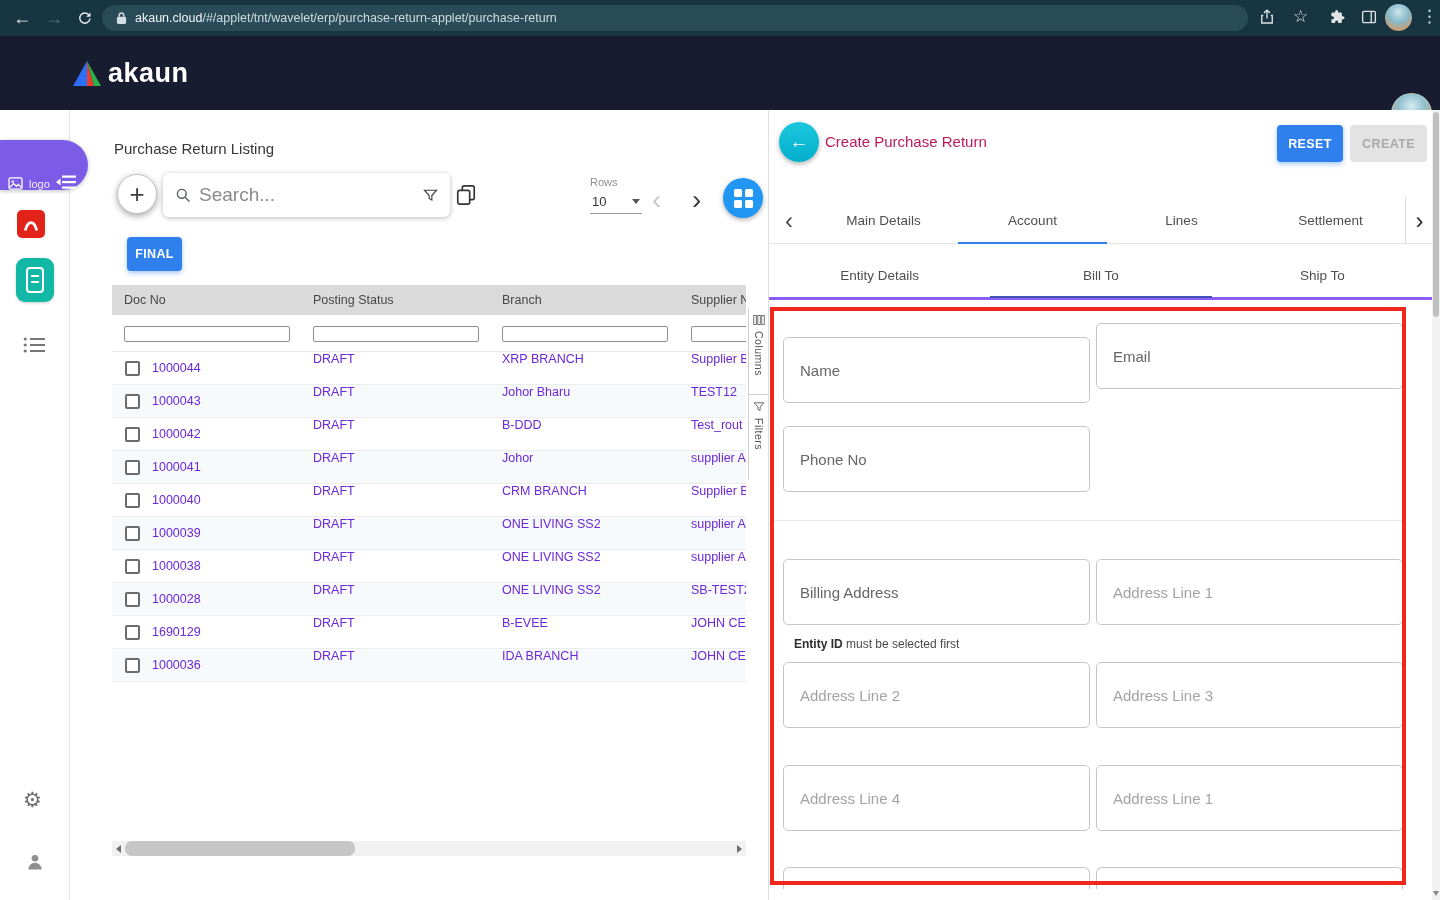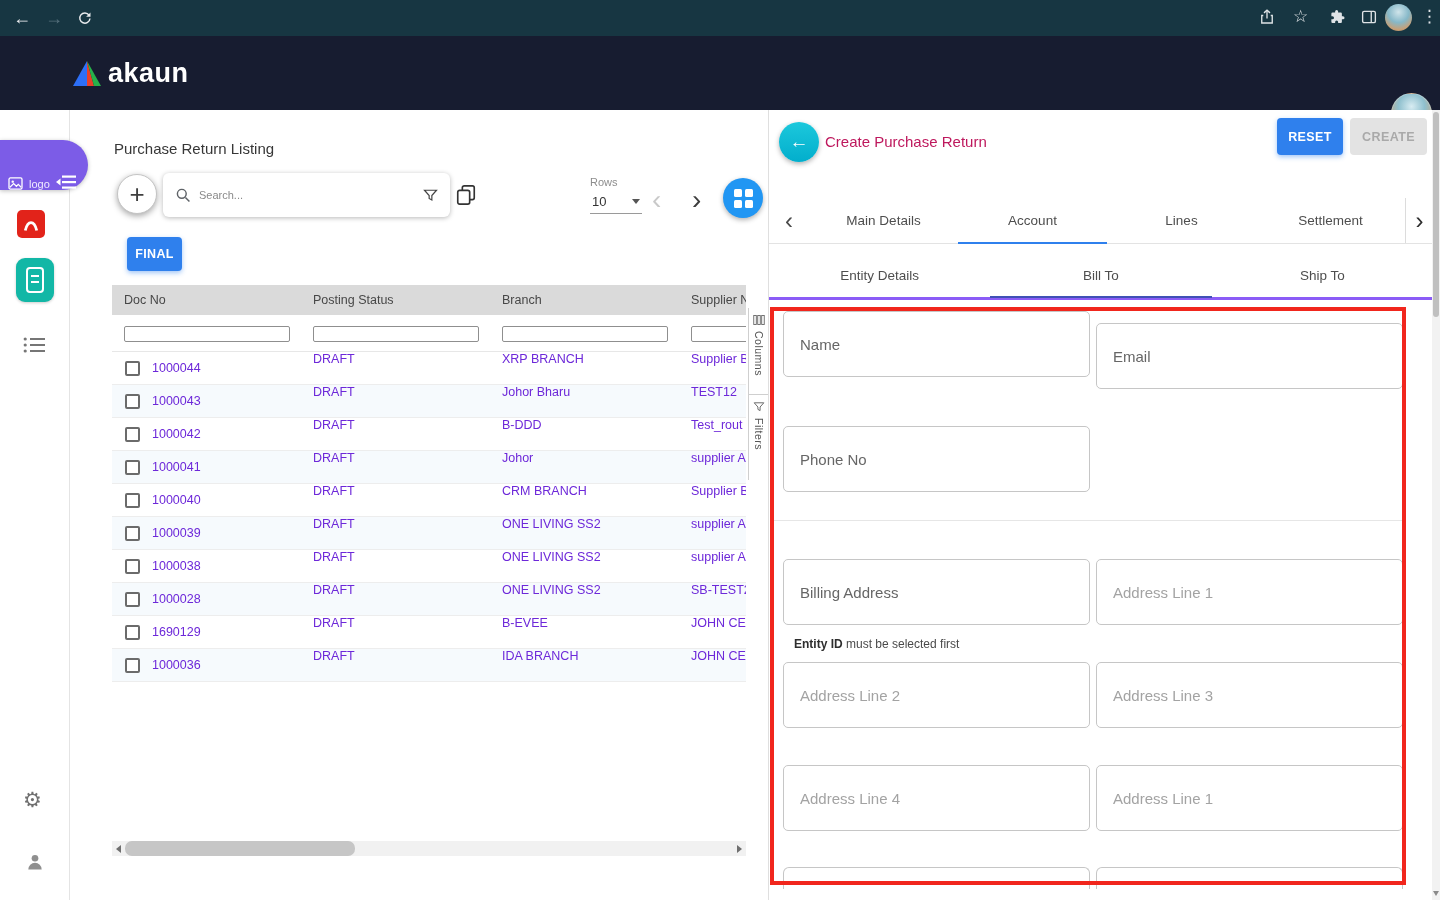--- a/index.html
+++ b/index.html
@@ -51,21 +51,21 @@
   .person-ic { position:absolute; left:25px; top:742px; }
 
   
   .listing { position:absolute; left:112px; top:110px; width:656px; height:790px; }
   .listing-title { position:absolute; left:2px; top:30px; font-size:15px; color:#373737; font-weight:500; }
   .fab-plus { position:absolute; left:5px; top:64px; width:40px; height:40px; border-radius:50%; background:#fff;
     border:1px solid #c4c4c4; box-shadow:0 2px 6px rgba(0,0,0,.35); display:flex; align-items:center; justify-content:center;
     font-size:26px; color:#3f3f3f; line-height:1; }
   .search-box { position:absolute; left:51px; top:63px; width:287px; height:44px; background:#fff; border-radius:6px;
     box-shadow:0 1px 5px rgba(0,0,0,.28); display:flex; align-items:center; padding:0 12px; gap:8px; }
-  .search-box input { flex:1; border:none; outline:none; font-size:11px; color:#7f1d1d; font-family:"Liberation Sans",sans-serif; min-width:0; }
+  .search-box input { flex:1; border:none; outline:none; font-size:19px; color:#7f1d1d; font-family:"Liberation Sans",sans-serif; min-width:0; }
   .search-box input::placeholder { color:#8a8a8a; }
   .copy-btn { position:absolute; left:343px; top:74px; width:24px; height:24px; }
   .rows-widget { position:absolute; left:478px; top:66px; width:56px; }
   .rows-label { font-size:11px; color:#8d8d8d; }
   .rows-select { margin-top:6px; width:52px; display:flex; justify-content:space-between; align-items:center;
     border-bottom:1px solid #9a9a9a; padding:0 2px 4px 2px; font-size:13px; color:#333; }
   .caret-down { width:0; height:0; border-left:4px solid transparent; border-right:4px solid transparent; border-top:5px solid #555; }
   .pg-prev { position:absolute; left:540px; top:76px; font-size:28px; color:#c9c9c9; line-height:1; }
   .pg-next { position:absolute; left:580px; top:76px; font-size:28px; color:#3d3d3d; line-height:1; }
   .grid-fab { position:absolute; left:611px; top:68px; width:40px; height:40px; border-radius:50%; background:#2196f3;
@@ -100,41 +100,41 @@
   .hs-arrow { position:absolute; top:3.5px; width:0; height:0; }
   .hs-left { left:4px; border-top:4px solid transparent; border-bottom:4px solid transparent; border-right:5px solid #6f6f6f; }
   .hs-right { right:4px; border-top:4px solid transparent; border-bottom:4px solid transparent; border-left:5px solid #6f6f6f; }
 
   
   .panel { position:absolute; left:768px; top:110px; width:664px; height:790px; background:#fff; border-left:1px solid #dfdfdf; }
   .back-fab { position:absolute; left:10px; top:12px; width:40px; height:40px; border-radius:50%;
     background:linear-gradient(180deg,#1cc8dc 0%,#02aecc 100%); box-shadow:0 2px 5px rgba(0,0,0,.3);
     display:flex; align-items:center; justify-content:center; color:#fff; font-size:19px; font-weight:bold; }
   .panel-title { position:absolute; left:56px; top:23px; font-size:15px; color:#be185d; }
-  .btn { position:absolute; top:8px; height:37px; border:none; border-radius:4px; font-size:12.5px; font-weight:bold;
+  .btn { position:absolute; top:15px; height:37px; border:none; border-radius:4px; font-size:12.5px; font-weight:bold;
     letter-spacing:.4px; display:flex; align-items:center; justify-content:center; font-family:"Liberation Sans",sans-serif; }
   .reset-btn { left:508px; width:66px; background:#2f80ed; color:#fff; box-shadow:0 2px 5px rgba(47,128,237,.45); }
   .create-btn { left:581px; width:77px; background:#e3e3e3; color:#a9a9a9; }
 
   .tabs { position:absolute; left:0; top:88px; width:664px; height:46px; border-bottom:1px solid #e3e3e3; display:flex; }
   .scroll-btn { width:40px; display:flex; align-items:center; justify-content:center; color:#4a4a4a; font-size:24px; }
   .scroll-btn.right { width:28px; border-left:1px solid #dcdcdc; color:#2e2e2e; }
   .tab { width:149px; display:flex; align-items:center; justify-content:center; font-size:13.5px; color:#4e4e4e; position:relative; }
   .tab.active::after { content:""; position:absolute; left:0; right:0; bottom:-1px; height:2px; background:#2f80ed; }
 
   .subtabs { position:absolute; left:0; top:143px; width:664px; height:47px; display:flex; border-bottom:3px solid #8b5cf6;justify-content:flex-end; }
   .subtab { flex:1; display:flex; align-items:center; justify-content:center; font-size:13.5px; color:#4e4e4e; position:relative; }
   .subtab.active::after { content:""; position:absolute; left:0; right:0; bottom:-1px; height:2.5px; background:#3f51b5; }
 
   .panel-divider { position:absolute; left:3px; top:410px; width:633px; height:1px; background:#e6e6e6; }
 
   .field { position:absolute; width:307px; height:66px; border:1px solid #c6c6c6; border-radius:5px; background:#fff;
     display:flex; align-items:center; padding:0 16px; font-size:15px; color:#a3a3a3; }
   .field.strong { color:#666; }
-  .f-name { left:14px; top:201px; } .f-email { left:327px; top:213px; }
+  .f-name { left:14px; top:227px; } .f-email { left:327px; top:213px; }
   .f-phone { left:14px; top:316px; }
   .f-billing { left:14px; top:449px; } .f-a1 { left:327px; top:449px; }
   .f-a2 { left:14px; top:552px; } .f-a3 { left:327px; top:552px; }
   .f-a4 { left:14px; top:655px; } .f-a5 { left:327px; top:655px; }
   .stub { position:absolute; top:757px; width:307px; height:22px; border:1px solid #c6c6c6; border-bottom:none; border-radius:6px 6px 0 0; background:#fff; }
   .s-left { left:14px; } .s-right { left:327px; }
   .helper { position:absolute; left:25px; top:527px; font-size:12px; color:#4a4a4a; }
   .helper b { color:#2e2e2e; font-weight:bold; }
 
   .red-box { position:absolute; left:770px; top:307px; width:636px; height:578px; border:4px solid #f1261d; z-index:30; pointer-events:none; }
@@ -150,20 +150,27 @@
 
   <div class="browser-bar">
     <div class="bb-ic bb-back">←</div>
     <div class="bb-ic bb-fwd">→</div>
     <div class="bb-ic bb-reload">
       <svg width="17" height="17" viewBox="0 0 24 24">
         <path d="M18.4 7.2A7.2 7.2 0 1 0 19.7 12" fill="none" stroke="#e8eaed" stroke-width="2.1"></path>
         <path d="M20.5 3.5v6.2h-6.2z" fill="#e8eaed"></path>
       </svg>
     </div>
+    <div class="url-pill">
+      <svg width="11" height="14" viewBox="0 0 12 15">
+        <rect x="1" y="6" width="10" height="8" rx="1.5" fill="#d4dde1"></rect>
+        <path d="M3.5 6V4.5a2.5 2.5 0 0 1 5 0V6" fill="none" stroke="#d4dde1" stroke-width="1.6"></path>
+      </svg>
+      <div class="url-text"><span class="url-domain">akaun.cloud</span><span>/#/applet/tnt/wavelet/erp/purchase-return-applet/purchase-return</span></div>
+    </div>
     <div class="bb-share">
       <svg width="18" height="18" viewBox="0 0 24 24">
         <path d="M12 3v11" stroke="#dfe3e6" stroke-width="1.8" fill="none"></path>
         <path d="M8 6.5L12 3l4 3.5" stroke="#dfe3e6" stroke-width="1.8" fill="none"></path>
         <path d="M7 10H5v10h14V10h-2" stroke="#dfe3e6" stroke-width="1.8" fill="none"></path>
       </svg>
     </div>
     <div class="bb-star">☆</div>
     <div class="bb-puzzle">
       <svg width="18" height="18" viewBox="0 0 24 24">

